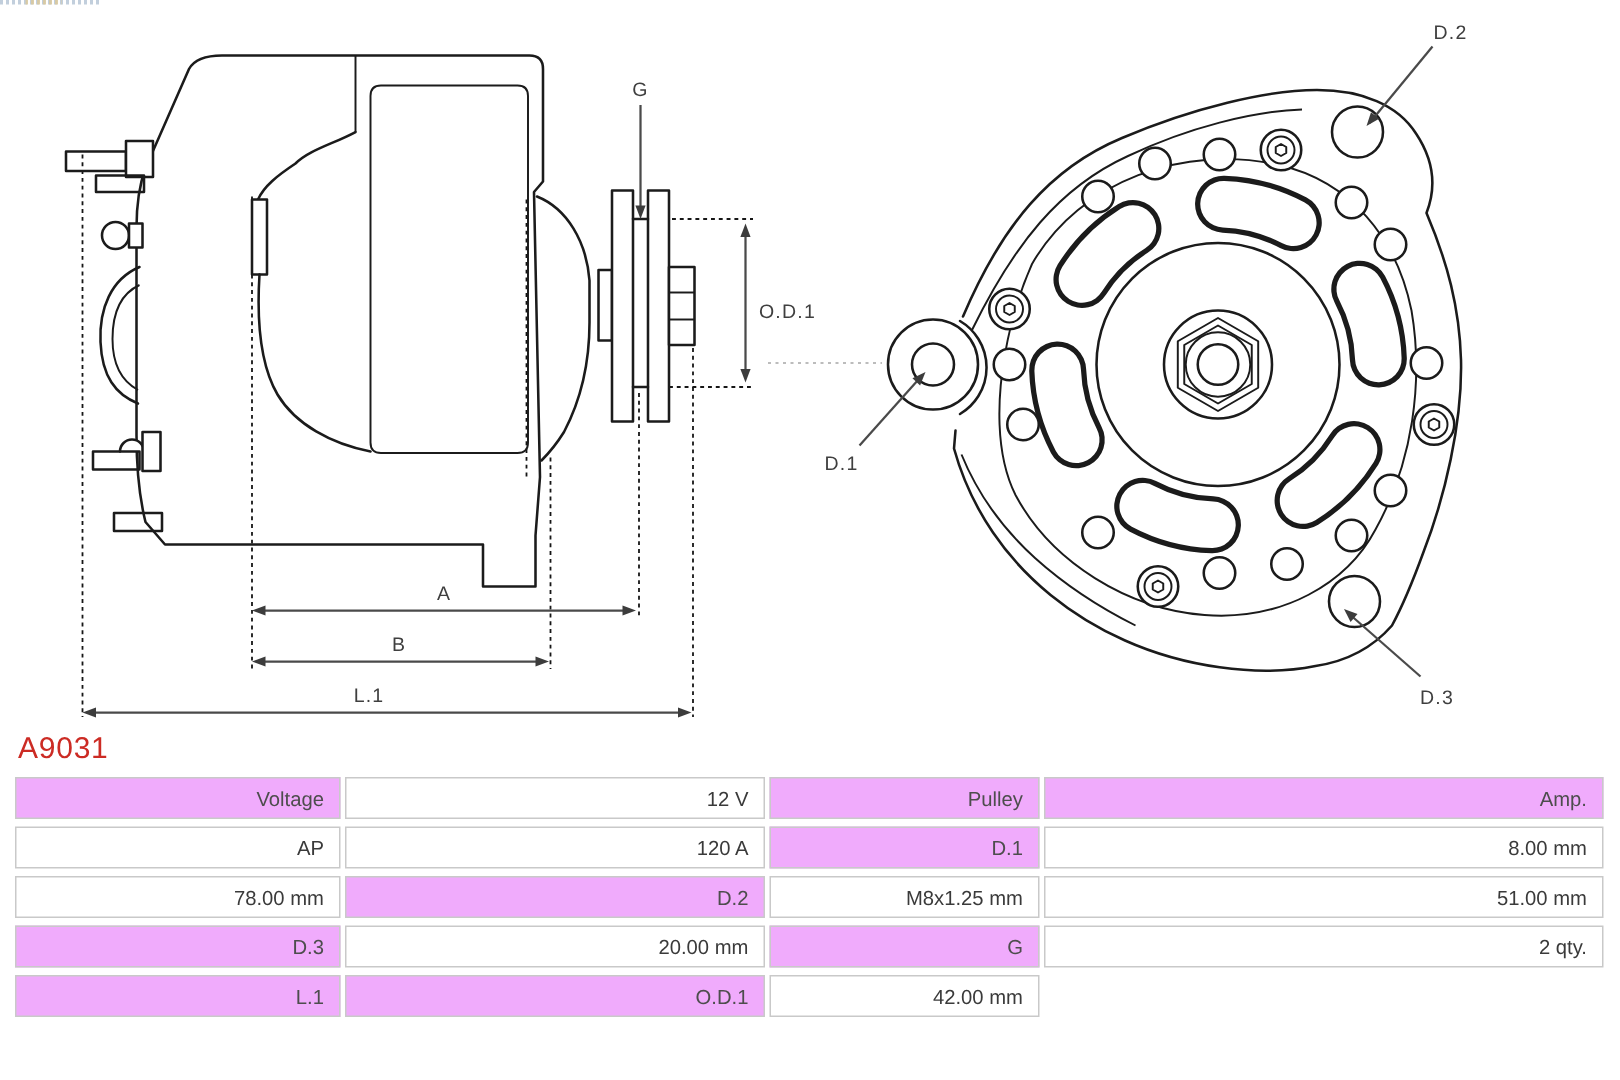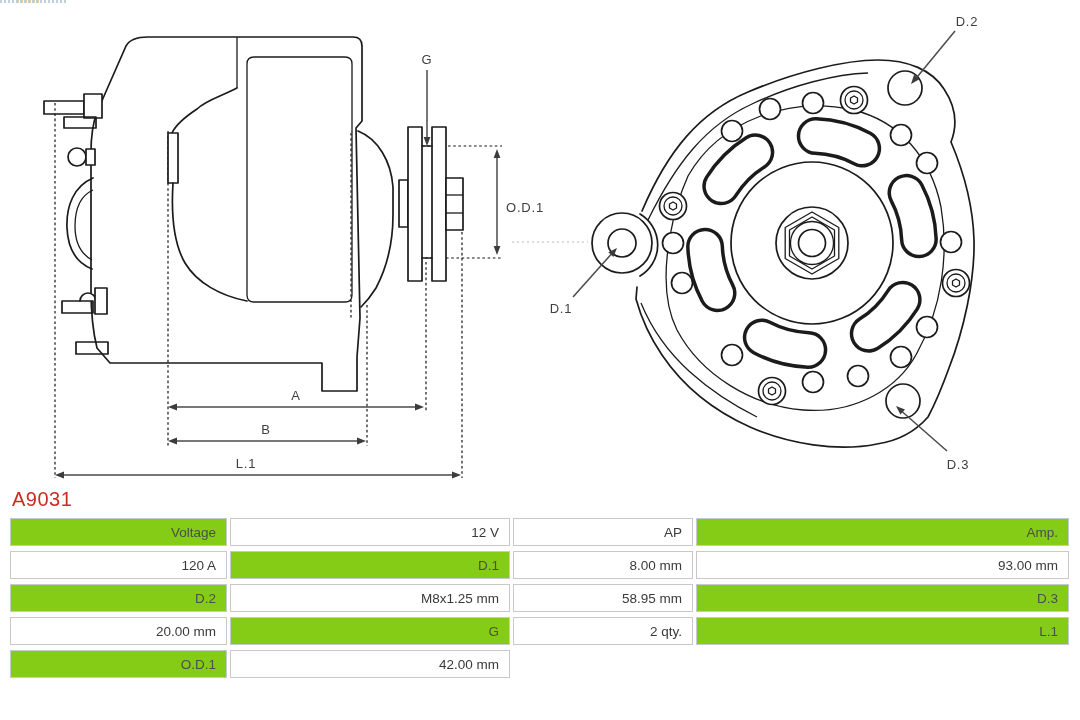--- a/index.html
+++ b/index.html
@@ -30,21 +30,21 @@
     grid-auto-rows:28px;
     column-gap:3px;row-gap:5px;
     font-size:13.5px;
   }
   .cell{
     border:1px solid #c9c9c9;
     display:flex;align-items:center;justify-content:flex-end;
     padding-right:10px;box-sizing:border-box;
     white-space:nowrap;
   }
-  .cell.lab{background:#84cc16;color:#4d4d4d;}
+  .cell.lab{background:#f0abfc;color:#4d4d4d;}
   .cell.val{background:#ffffff;color:#3a3a3a;}
 
   
   .ln{fill:none;stroke:#1b1b1b;stroke-width:1.7;stroke-linejoin:round;stroke-linecap:round;}
   .lnt{fill:none;stroke:#1b1b1b;stroke-width:1.3;stroke-linejoin:round;}
   .fillw{fill:#ffffff;}
   .dot{fill:none;stroke:#161616;stroke-width:1.2;stroke-dasharray:2.6 2.6;}
   .dotlt{fill:none;stroke:#bcbcbc;stroke-width:1.2;stroke-dasharray:2 3;}
   .dim{fill:none;stroke:#4a4a4a;stroke-width:1.5;}
   .arr{fill:#3c3c3c;stroke:none;}
@@ -244,32 +244,33 @@
     </g>
   </g>
 </svg>
 
 <div class="part-number">A9031</div>
 
 <div class="spec-table">
 
   <div class="cell lab">Voltage</div>
   <div class="cell val">12 V</div>
+  <div class="cell lab">Pulley</div>
+  <div class="cell lab">Amp.</div>
+
   <div class="cell val">AP</div>
-
-  <div class="cell lab">Amp.</div>
   <div class="cell val">120 A</div>
   <div class="cell lab">D.1</div>
   <div class="cell val">8.00 mm</div>
 
-  <div class="cell val">93.00 mm</div>
+  <div class="cell val">78.00 mm</div>
   <div class="cell lab">D.2</div>
   <div class="cell val">M8x1.25 mm</div>
 
-  <div class="cell val">58.95 mm</div>
+  <div class="cell val">51.00 mm</div>
   <div class="cell lab">D.3</div>
   <div class="cell val">20.00 mm</div>
 
   <div class="cell lab">G</div>
   <div class="cell val">2 qty.</div>
   <div class="cell lab">L.1</div>
 
   <div class="cell lab">O.D.1</div>
   <div class="cell val">42.00 mm</div>
 </div>

